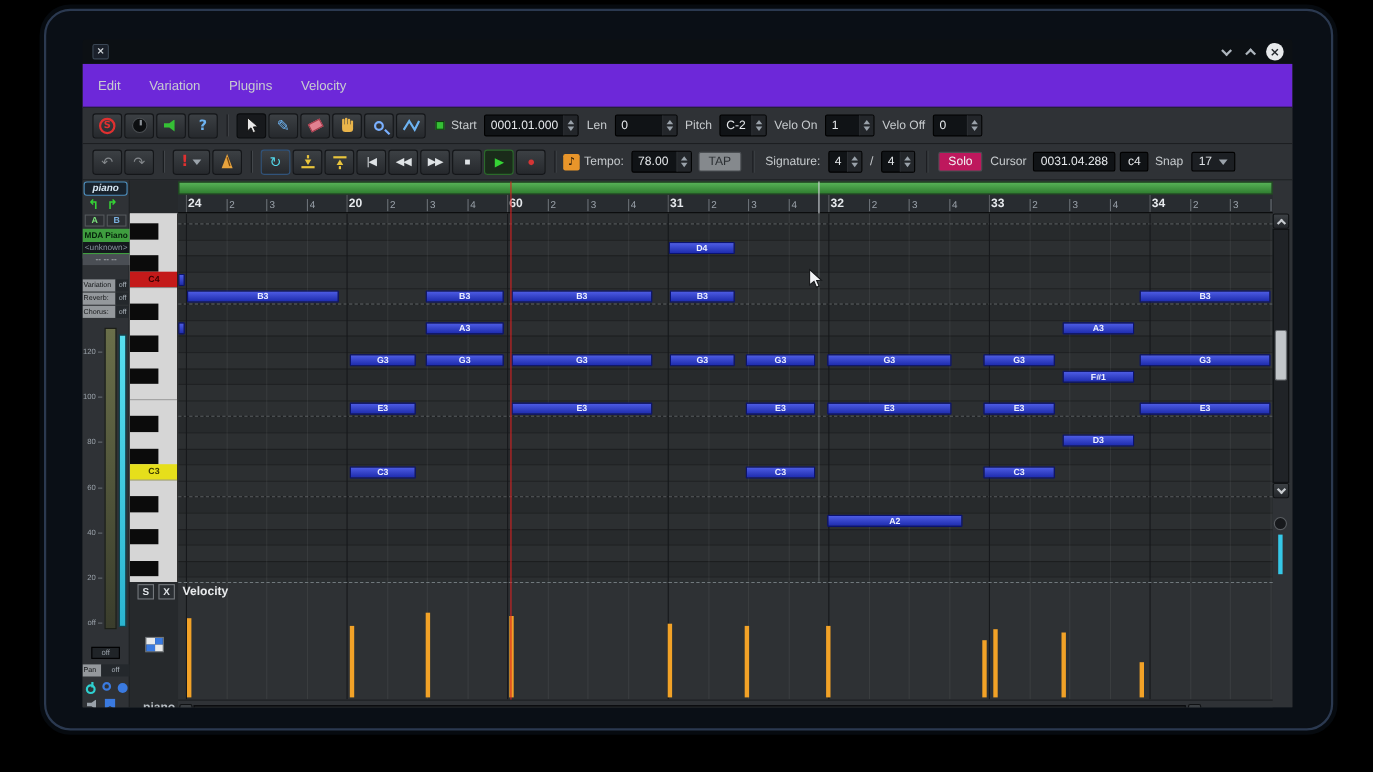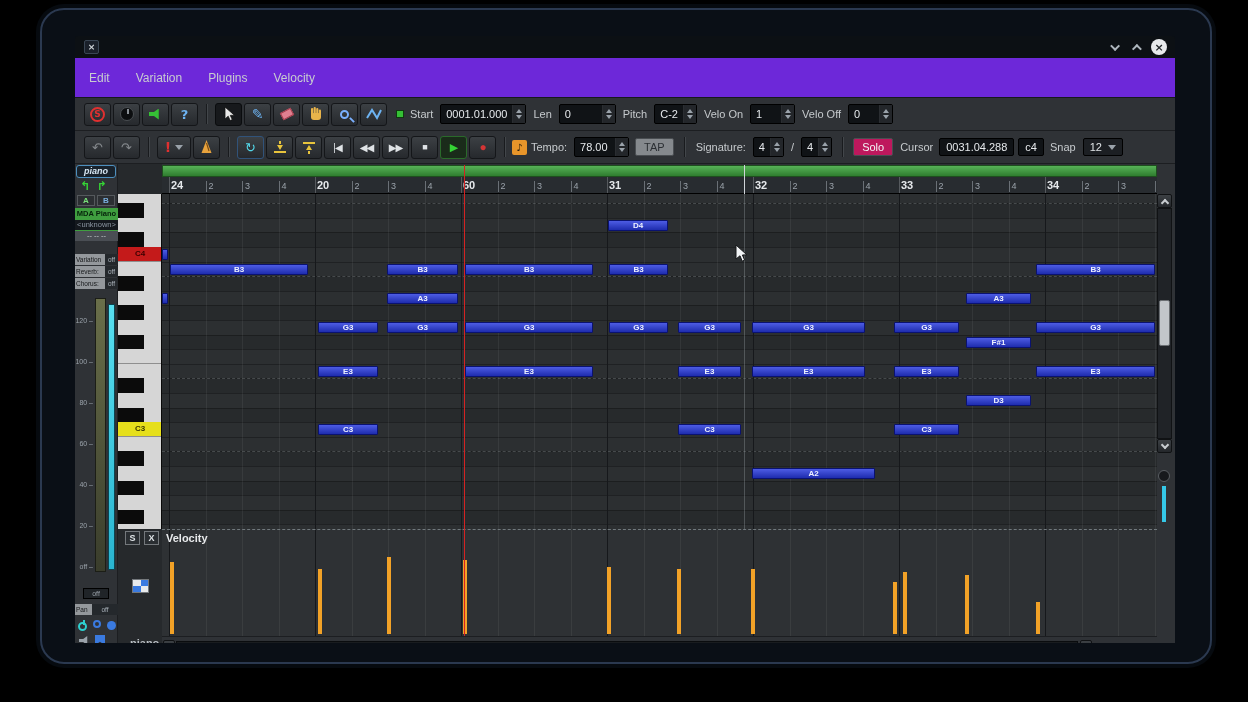--- a/index.html
+++ b/index.html
@@ -276,21 +276,21 @@
               <i class="dn"></i>
             </span>
           </span>
       <span class="sep"></span>
       <span class="txtbtn solo">Solo</span>
       <span class="lbl">Cursor</span>
       <span class="vbox">0031.04.288</span>
       <span class="vbox">c4</span>
       <span class="lbl">Snap</span>
       <span class="combo">
-            <span>12</span>
+            <span>17</span>
             <span class="dtri"></span>
           </span>
     </div>
 
     <div class="main">
 
       <div id="sidebar" style="position:absolute;left:0;top:0;width:43px;bottom:0;background:#2f3236;border-right:1px solid #1c1e21;">
         <div style="position:absolute;left:1px;top:1px;width:40px;height:13px;border:1px solid #4d8fbe;border-radius:3px;background:#18222c;color:#d6e6f2;font:italic bold 9px 'Liberation Sans',sans-serif;text-align:center;line-height:11px;">piano</div>
         <span style="position:absolute;left:5px;top:15px;color:#35d435;font:bold 12px 'DejaVu Sans',sans-serif;">↰</span>
         <span style="position:absolute;left:22px;top:15px;color:#35d435;font:bold 12px 'DejaVu Sans',sans-serif;">↱</span>

